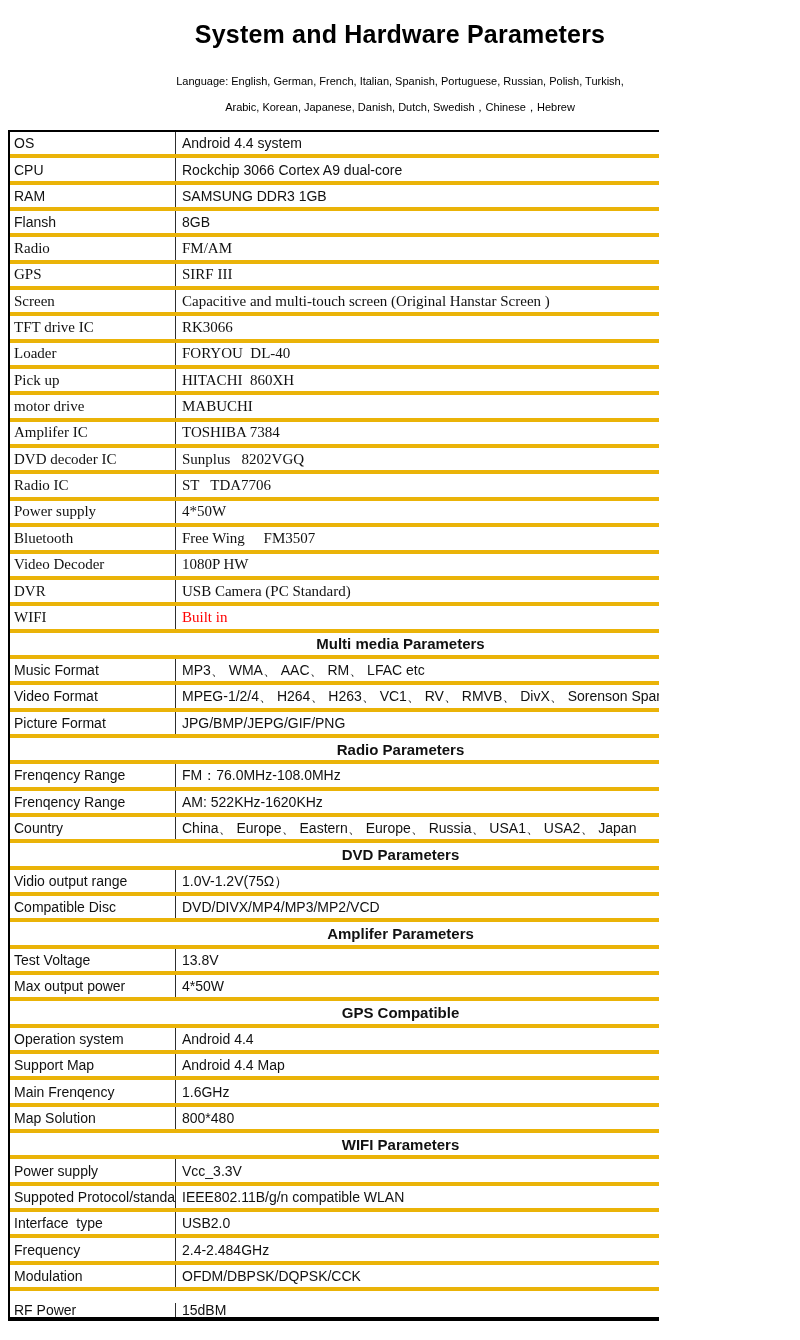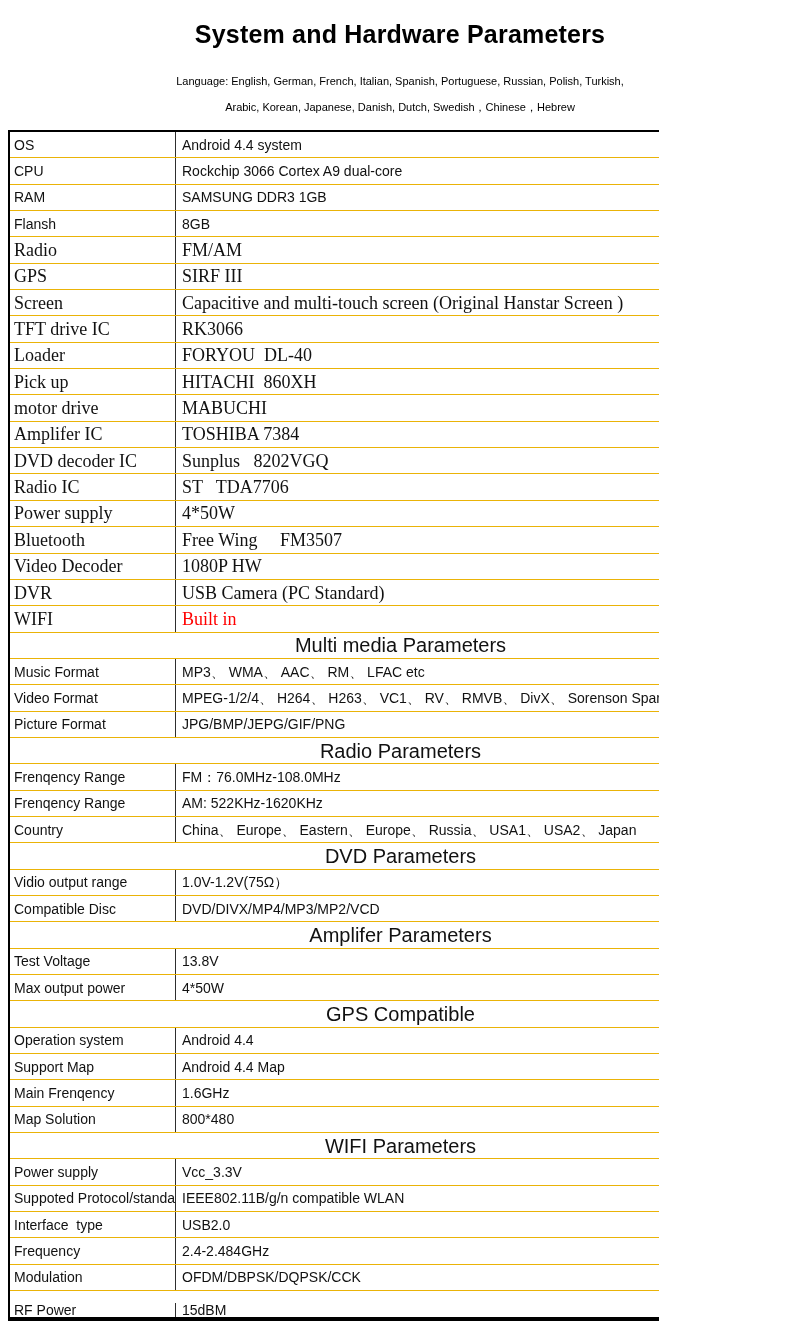--- a/index.html
+++ b/index.html
@@ -27,43 +27,44 @@
     position:absolute;left:8px;top:130px;width:785px;
     box-sizing:border-box;
     border:2px solid #000000;
     border-bottom:4px solid #000000;
     display:flex;flex-direction:column;
     background:#ffffff;
   }
   .row{
     box-sizing:border-box;
     height:26.35px;
-    border-bottom:1px solid #eab308;
+    border-bottom:4px solid #eab308;
     display:flex;align-items:stretch;
     overflow:hidden;
   }
   .row:last-child{border-bottom:none;align-items:flex-end;}
   .cell{
     display:flex;align-items:center;
     box-sizing:border-box;
     white-space:pre;overflow:hidden;
     font-size:14px;line-height:1;
   }
   .label-cell{
     width:166px;min-width:166px;
     border-right:1px solid #2e2e2e;
     padding-left:4px;
   }
   .value-cell{flex:1;padding-left:6px;}
   .section-cell{
     flex:1;justify-content:center;
-    font-size:20px;
+    font-size:15px;
     font-family:"Liberation Sans",sans-serif;
-  }
-  .row.serif .cell{font-family:"Liberation Serif","DejaVu Serif",serif;font-size:18px;}
+    font-weight:bold;
+  }
+  .row.serif .cell{font-family:"Liberation Serif","DejaVu Serif",serif;font-size:15px;}
   .row.sans .cell{font-family:"Liberation Sans",sans-serif;}
 </style>
 </head>
 <body>
 
 <div id="page">
   <div class="page-title">System and Hardware Parameters</div>
 
   <div class="language-block">
     <div>Language: English, German, French, Italian, Spanish, Portuguese, Russian, Polish,  Turkish,</div>

